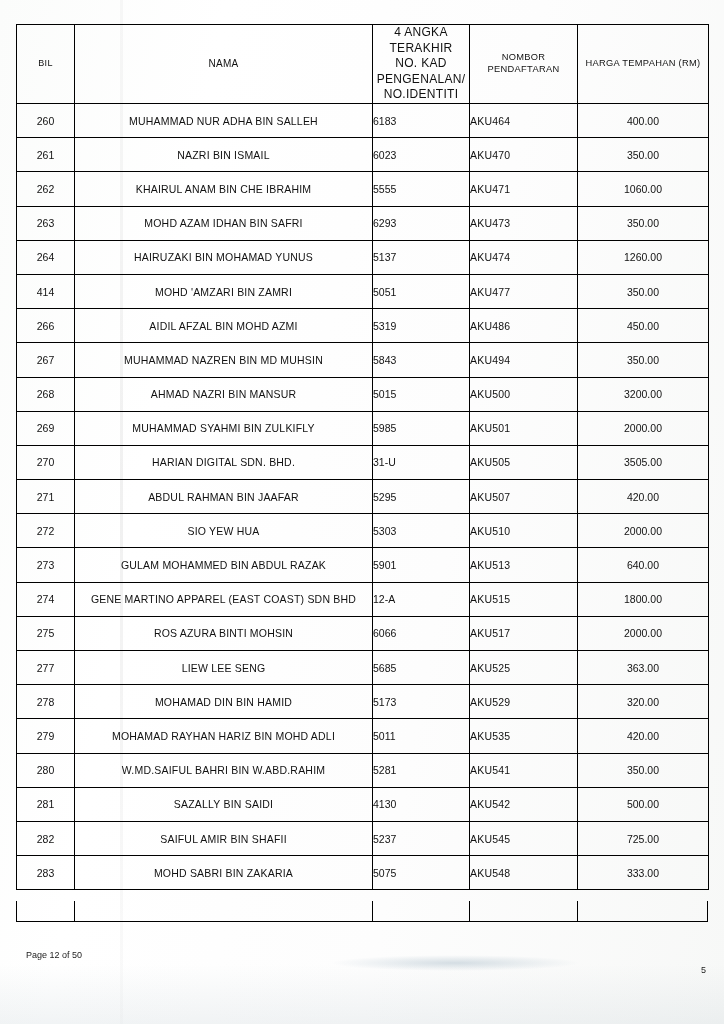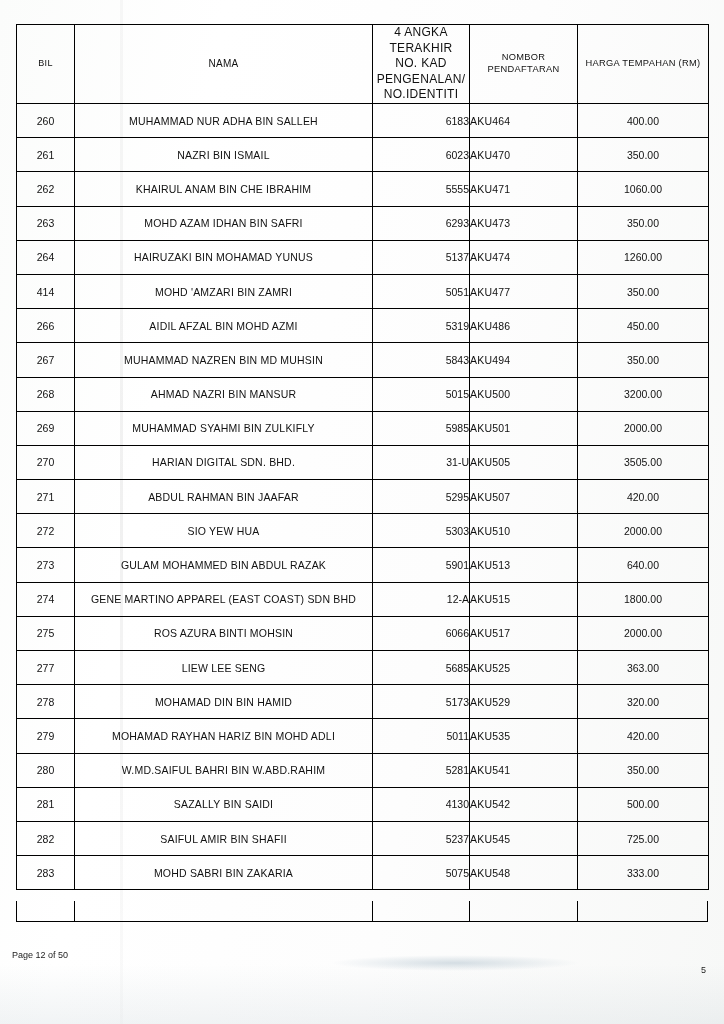--- a/index.html
+++ b/index.html
@@ -73,21 +73,21 @@
   th.h-reg { font-size: 9.3px; }
   th.h-harga { font-size: 9.3px; }
 
   tbody td {
     height: 33.2px;
     font-size: 10.5px;
     vertical-align: middle;
   }
   td.c-bil { text-align: center; font-size: 10.5px; }
   td.c-nama { text-align: center; letter-spacing: .2px; }
-  td.c-ic { text-align: right; }
+  td.c-ic { text-align: left; }
   td.c-reg { text-align: left; letter-spacing: .2px; }
   td.c-harga { text-align: center; }
 
   
   .tail {
     position: absolute;
     left: 16px;
     top: 901px;
     width: 692px;
     height: 21px;
@@ -101,21 +101,21 @@
   }
   .tail .hbot {
     position: absolute;
     left: 0; right: 0; bottom: 0;
     height: 1px;
     background: #000;
   }
 
   .footer-left {
     position: absolute;
-    left: 12px;
+    left: 26px;
     top: 950px;
     font-size: 9px;
     color: #222;
   }
   .footer-right {
     position: absolute;
     right: 18px;
     top: 965px;
     font-size: 9px;
     color: #222;

